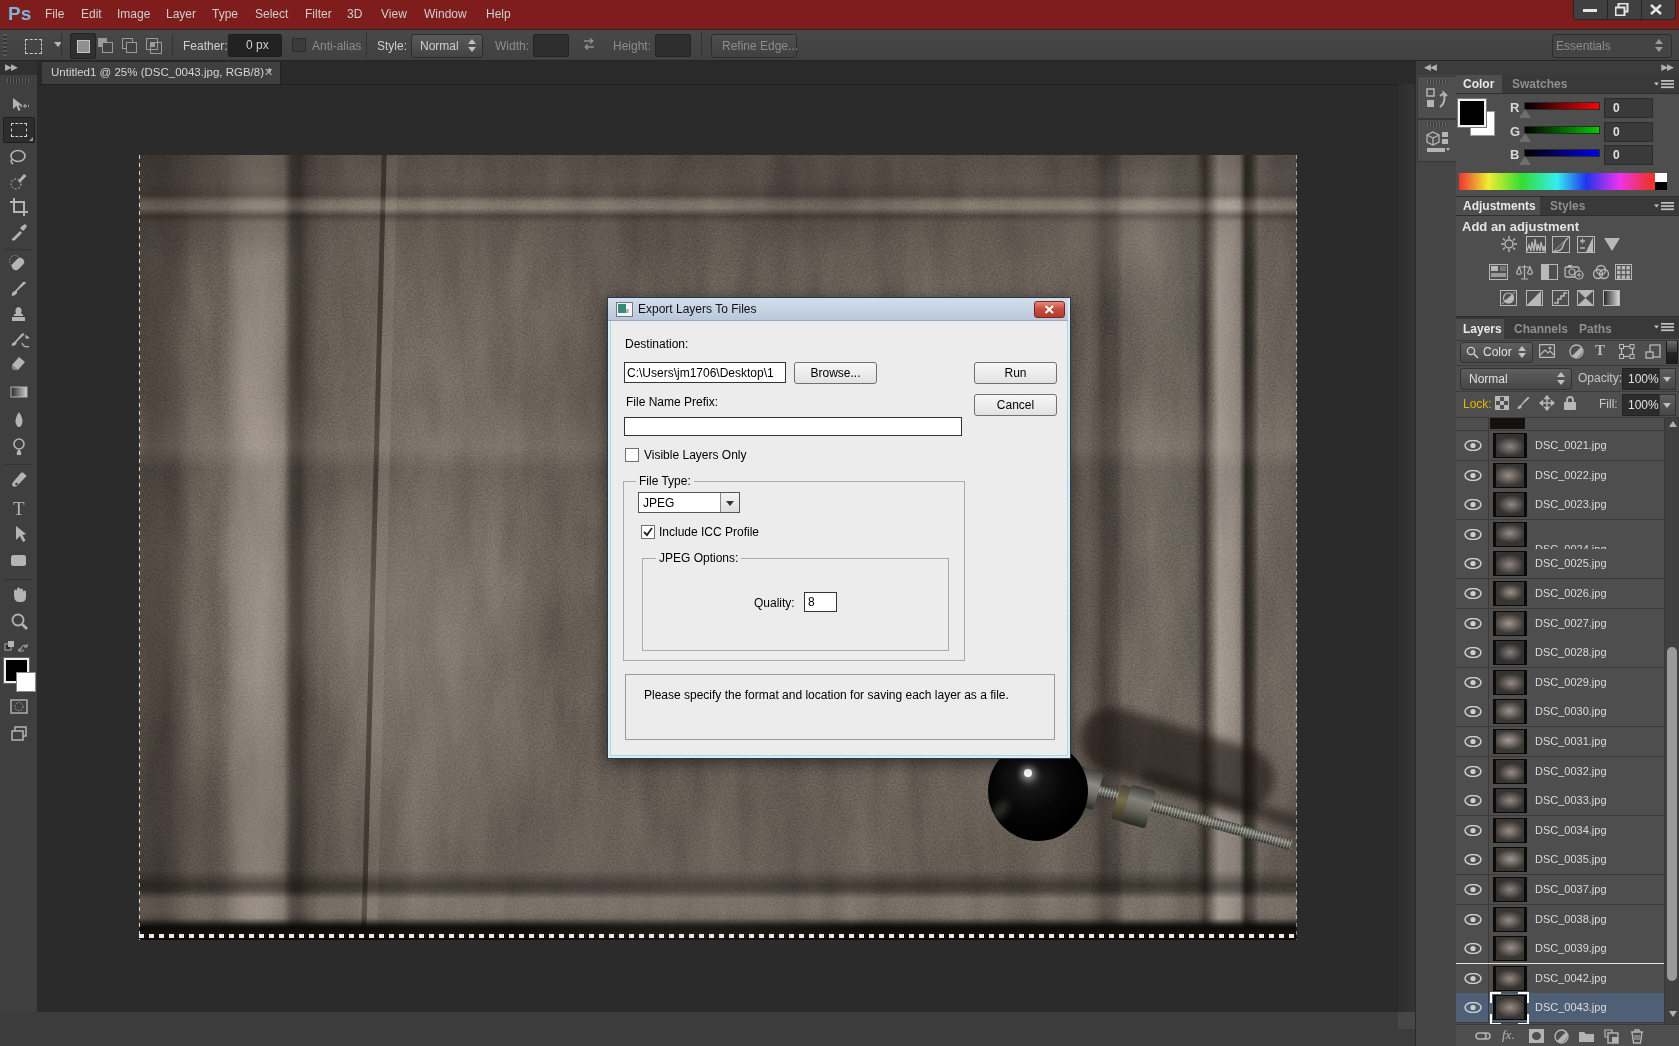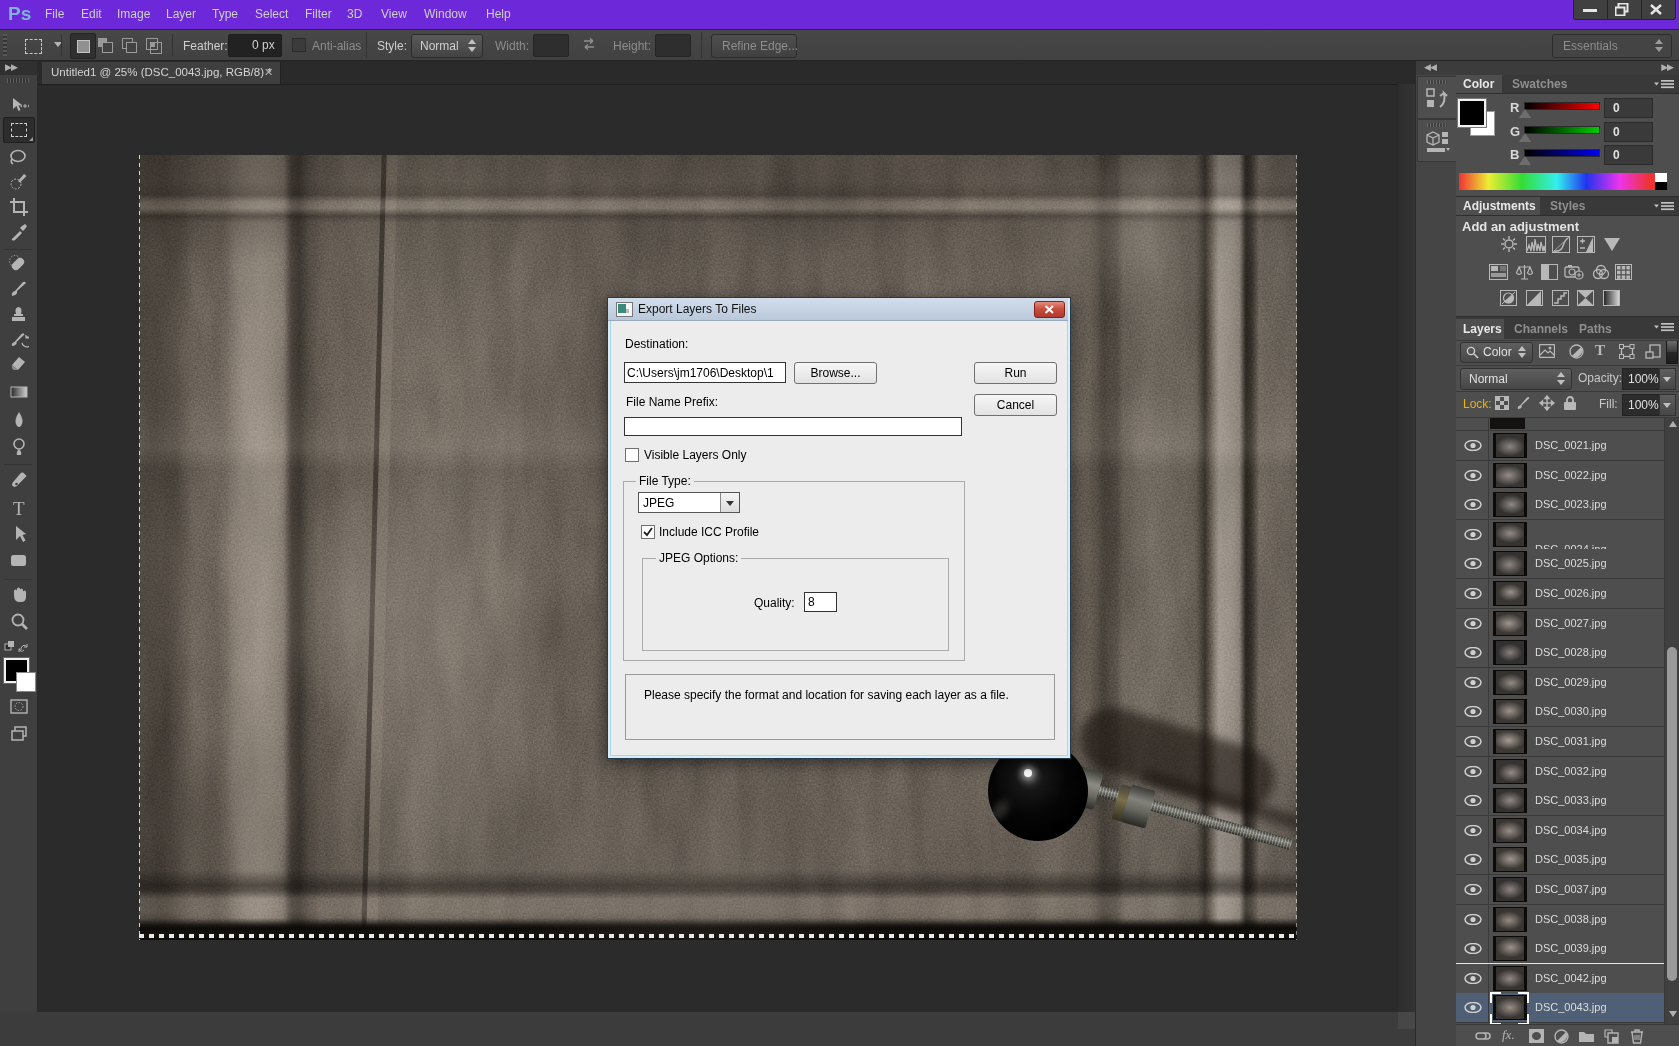--- a/index.html
+++ b/index.html
@@ -4,21 +4,21 @@
 html,body{margin:0;padding:0;}
 #root{position:relative;width:1679px;height:1046px;background:#3c3c3c;font-family:"Liberation Sans",sans-serif;overflow:hidden;}
 .abs{position:absolute;}
 .txt{color:#cfcfcf;font-size:12px;}
 .dim{color:#8d8d8d;font-size:12px;}
 </style>
 </head>
 <body>
 <div id="root">
 
-<div class="abs" style="left:0;top:0;width:1679px;height:29px;background:#6d28d9;border-bottom:1px solid #272727;">
+<div class="abs" style="left:0;top:0;width:1679px;height:29px;background:#7f1d1d;border-bottom:1px solid #272727;">
   <span class="abs" style="left:8px;top:3px;font-size:19px;font-weight:bold;color:#7fb3da;letter-spacing:0px;">Ps</span>
   <span class="abs txt" style="left:45px;top:7px;">File</span>
   <span class="abs txt" style="left:81px;top:7px;">Edit</span>
   <span class="abs txt" style="left:117px;top:7px;">Image</span>
   <span class="abs txt" style="left:166px;top:7px;">Layer</span>
   <span class="abs txt" style="left:212px;top:7px;">Type</span>
   <span class="abs txt" style="left:255px;top:7px;">Select</span>
   <span class="abs txt" style="left:305px;top:7px;">Filter</span>
   <span class="abs txt" style="left:347px;top:7px;">3D</span>
   <span class="abs txt" style="left:381px;top:7px;">View</span>
@@ -60,21 +60,21 @@
         <div class="abs" style="left:4px;top:3px;width:9px;height:9px;border:1px solid #9a9a9a;"></div>
         <div class="abs" style="left:8px;top:7px;width:9px;height:9px;background:#424242;border:1px solid #9a9a9a;"></div>
       </div>
   <div class="abs" style="left:142px;top:5px;width:24px;height:21px;">
         <div class="abs" style="left:4px;top:3px;width:10px;height:10px;border:1px solid #9a9a9a;"></div>
         <div class="abs" style="left:8px;top:7px;width:10px;height:10px;border:1px solid #9a9a9a;"></div>
         <div class="abs" style="left:9px;top:8px;width:4px;height:4px;background:#9a9a9a;"></div>
       </div>
   <span class="abs txt" style="left:183px;top:9px;">Feather:</span>
   <div class="abs" style="left:228px;top:4px;width:52px;height:21px;background:#222222;border:1px solid #1e1e1e;border-radius:2px;">
-        <span class="txt" style="position:absolute;left:23px;top:3px;">0 px</span>
+        <span class="txt" style="position:absolute;left:17px;top:3px;">0 px</span>
       </div>
   <div class="abs" style="left:292px;top:8px;width:12px;height:12px;background:#3b3b3b;border:1px solid #2c2c2c;"></div>
   <span class="abs dim" style="left:312px;top:9px;">Anti-alias</span>
   <div class="abs" style="left:366px;top:2px;width:1px;height:26px;background:#333333;"></div>
   <span class="abs txt" style="left:377px;top:9px;">Style:</span>
   <div class="abs" style="left:411px;top:4px;width:70px;height:22px;background:linear-gradient(#5a5a5a,#434343);border:1px solid #2b2b2b;border-radius:3px;">
     <span class="txt" style="position:absolute;left:8px;top:4px;">Normal</span>
     <span class="abs" style="right:6px;top:4px;width:0;height:0;border-left:4px solid transparent;border-right:4px solid transparent;border-bottom:5px solid #c0c0c0;"></span>
     <span class="abs" style="right:6px;top:12px;width:0;height:0;border-left:4px solid transparent;border-right:4px solid transparent;border-top:5px solid #c0c0c0;"></span>
   </div>
@@ -84,21 +84,21 @@
         <path d="M4 4 H13 M13 4 L10 1.5 M13 4 L10 6.5 M14 10 H5 M5 10 L8 7.5 M5 10 L8 12.5" stroke="#8f8f8f" stroke-width="1.5" fill="none"></path>
       </svg>
   <span class="abs dim" style="left:613px;top:9px;">Height:</span>
   <div class="abs" style="left:655px;top:4px;width:34px;height:21px;background:#2e2e2e;border:1px solid #242424;border-radius:2px;"></div>
   <div class="abs" style="left:701px;top:2px;width:1px;height:26px;background:#333333;"></div>
   <div class="abs" style="left:711px;top:4px;width:84px;height:22px;background:linear-gradient(#4e4e4e,#404040);border:1px solid #2d2d2d;border-radius:3px;">
         <span class="dim" style="position:absolute;left:10px;top:4px;white-space:nowrap;">Refine Edge...</span>
       </div>
 
   <div class="abs" style="left:1552px;top:4px;width:118px;height:22px;background:#444444;border:1px solid #2c2c2c;border-radius:3px;">
-    <span class="dim" style="position:absolute;left:10px;top:4px;">Essentials</span>
+    <span class="dim" style="position:absolute;left:3px;top:4px;">Essentials</span>
     <span class="abs" style="right:8px;top:4px;width:0;height:0;border-left:4px solid transparent;border-right:4px solid transparent;border-bottom:5px solid #9a9a9a;"></span>
     <span class="abs" style="right:8px;top:12px;width:0;height:0;border-left:4px solid transparent;border-right:4px solid transparent;border-top:5px solid #9a9a9a;"></span>
   </div>
 </div>
 
 <div class="abs" style="left:37px;top:61px;width:1378px;height:951px;background:#2b2b2b;"></div>
 
 <div class="abs" style="left:37px;top:61px;width:1378px;height:23px;background:#2a2a2a;border-bottom:1px solid #1f1f1f;">
   <div class="abs" style="left:5px;top:1px;width:238px;height:22px;background:#3f3f3f;border-right:1px solid #222;">
     <span style="position:absolute;left:9px;top:4px;font-size:11.5px;color:#d4d4d4;white-space:nowrap;">Untitled1 @ 25% (DSC_0043.jpg, RGB/8) *</span>

